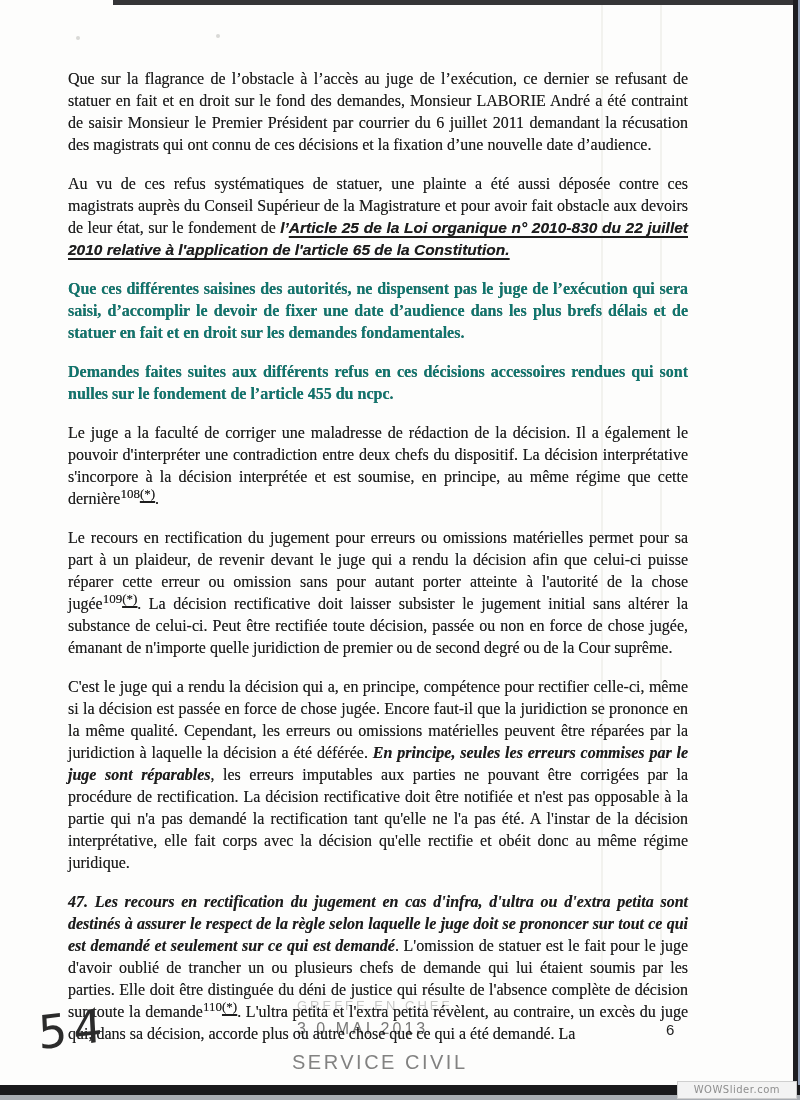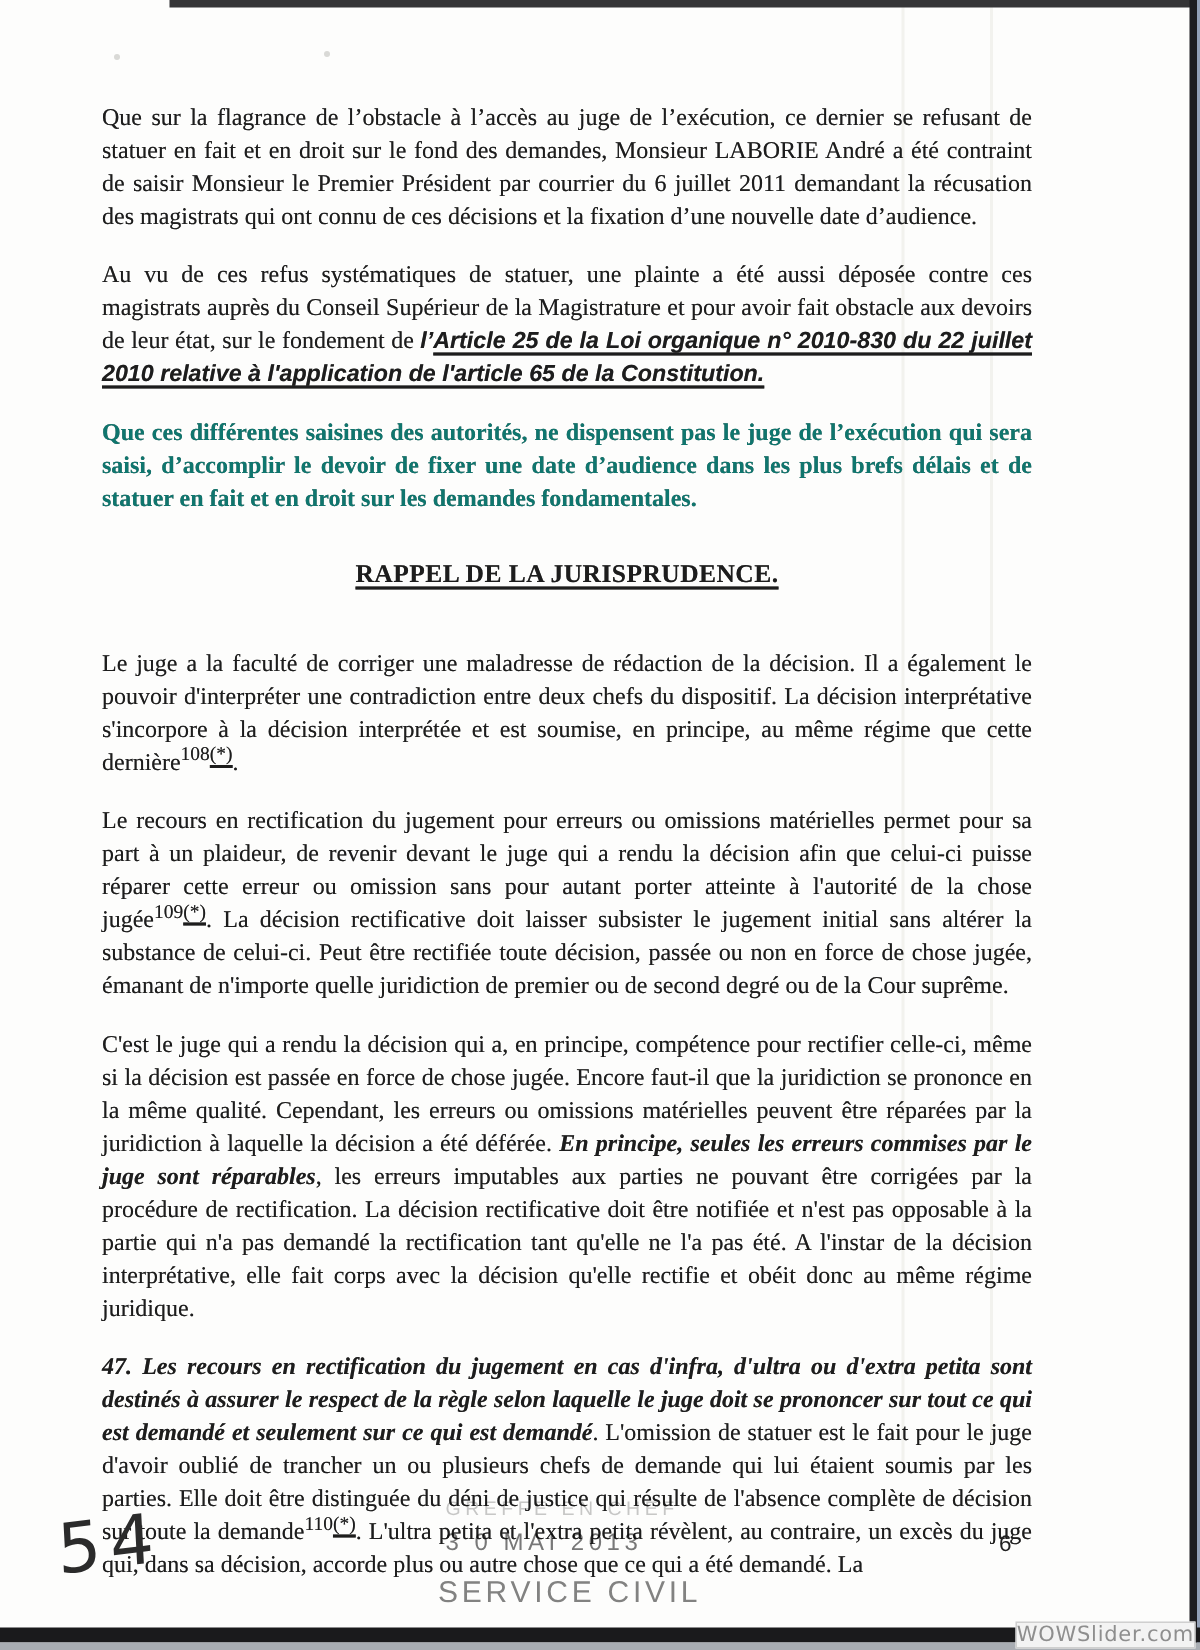--- a/index.html
+++ b/index.html
@@ -53,42 +53,42 @@
   .handwritten {
     position: absolute; left: 38px; top: 1002px;
     font-family: "DejaVu Sans", sans-serif; font-size: 46px; color: #2b2b2b;
     transform: rotate(-7deg) skewX(-4deg);
     letter-spacing: 6px;
   }
   .watermark {
     position: absolute; right: 3px; bottom: 1px;
     background: #f3f3f3; border: 1px solid #cfcfcf;
     color: #8e8e8e; font-family: "DejaVu Sans", sans-serif;
-    font-size: 14px; padding: 0 0; line-height: 16px;
+    font-size: 10px; padding: 0 16px; line-height: 16px;
     letter-spacing: .5px;
   }
 </style>
 </head>
 <body>
 
 <div class="speck" style="left:76px; top:36px;"></div>
 <div class="speck" style="left:216px; top:34px;"></div>
 <div class="streak" style="left:601px;"></div>
 <div class="streak" style="left:660px;"></div>
 
 <div class="doc">
 
   <p><span>Que sur la flagrance de l’obstacle à l’accès au juge de l’exécution, ce dernier se refusant de statuer en fait et en droit sur le fond des demandes, Monsieur LABORIE André a été contraint de saisir Monsieur le Premier Président par courrier du 6 juillet 2011 demandant la récusation des magistrats qui ont connu de ces décisions et la fixation d’une nouvelle date d’audience.</span></p>
 
   <p><span>Au vu de ces refus systématiques de statuer, une plainte a été aussi déposée contre ces magistrats auprès du Conseil Supérieur de la Magistrature et pour avoir fait obstacle aux devoirs de leur état, sur le fondement de </span><span class="sans-bi">l’</span><span class="sans-bi u">Article 25 de la Loi organique n° 2010-830 du 22 juillet 2010 relative à l'application de l'article 65 de la Constitution.</span></p>
 
   <p class="bold-para"><span>Que ces différentes saisines des autorités, ne dispensent pas le juge de l’exécution qui sera saisi, d’accomplir le devoir de fixer une date d’audience dans les plus brefs délais et de statuer en fait et en droit sur les demandes fondamentales.</span></p>
 
+  <p class="bold-para"><span>Demandes faites suites aux différents refus en ces décisions accessoires rendues qui sont nulles sur le fondement de l’article 455 du ncpc.</span></p>
 
-  <p class="heading"><span>RAPPEL DE LA JURISPRUDENCE.</span></p>
 
   <p><span>Le juge a la faculté de corriger une maladresse de rédaction de la décision. Il a également le pouvoir d'interpréter une contradiction entre deux chefs du dispositif. La décision interprétative s'incorpore à la décision interprétée et est soumise, en principe, au même régime que cette dernière</span><sup class="fn"><span>108</span><span class="u">(*)</span></sup><span>.</span></p>
 
   <p><span>Le recours en rectification du jugement pour erreurs ou omissions matérielles permet pour sa part à un plaideur, de revenir devant le juge qui a rendu la décision afin que celui-ci puisse réparer cette erreur ou omission sans pour autant porter atteinte à l'autorité de la chose jugée</span><sup class="fn"><span>109</span><span class="u">(*)</span></sup><span>. La décision rectificative doit laisser subsister le jugement initial sans altérer la substance de celui-ci. Peut être rectifiée toute décision, passée ou non en force de chose jugée, émanant de n'importe quelle juridiction de premier ou de second degré ou de la Cour suprême.</span></p>
 
   <p><span>C'est le juge qui a rendu la décision qui a, en principe, compétence pour rectifier celle-ci, même si la décision est passée en force de chose jugée. Encore faut-il que la juridiction se prononce en la même qualité. Cependant, les erreurs ou omissions matérielles peuvent être réparées par la juridiction à laquelle la décision a été déférée. </span><span class="bi">En principe, seules les erreurs commises par le juge sont réparables</span><span>, les erreurs imputables aux parties ne pouvant être corrigées par la procédure de rectification. La décision rectificative doit être notifiée et n'est pas opposable à la partie qui n'a pas demandé la rectification tant qu'elle ne l'a pas été. A l'instar de la décision interprétative, elle fait corps avec la décision qu'elle rectifie et obéit donc au même régime juridique.</span></p>
 
   <p><span class="bi">47. Les recours en rectification du jugement en cas d'infra, d'ultra ou d'extra petita sont destinés à assurer le respect de la règle selon laquelle le juge doit se prononcer sur tout ce qui est demandé et seulement sur ce qui est demandé</span><span>. L'omission de statuer est le fait pour le juge d'avoir oublié de trancher un ou plusieurs chefs de demande qui lui étaient soumis par les parties. Elle doit être distinguée du déni de justice qui résulte de l'absence complète de décision sur toute la demande</span><sup class="fn"><span>110</span><span class="u">(*)</span></sup><span>. L'ultra petita et l'extra petita révèlent, au contraire, un excès du juge qui, dans sa décision, accorde plus ou autre chose que ce qui a été demandé. La</span></p>
 
 </div>

